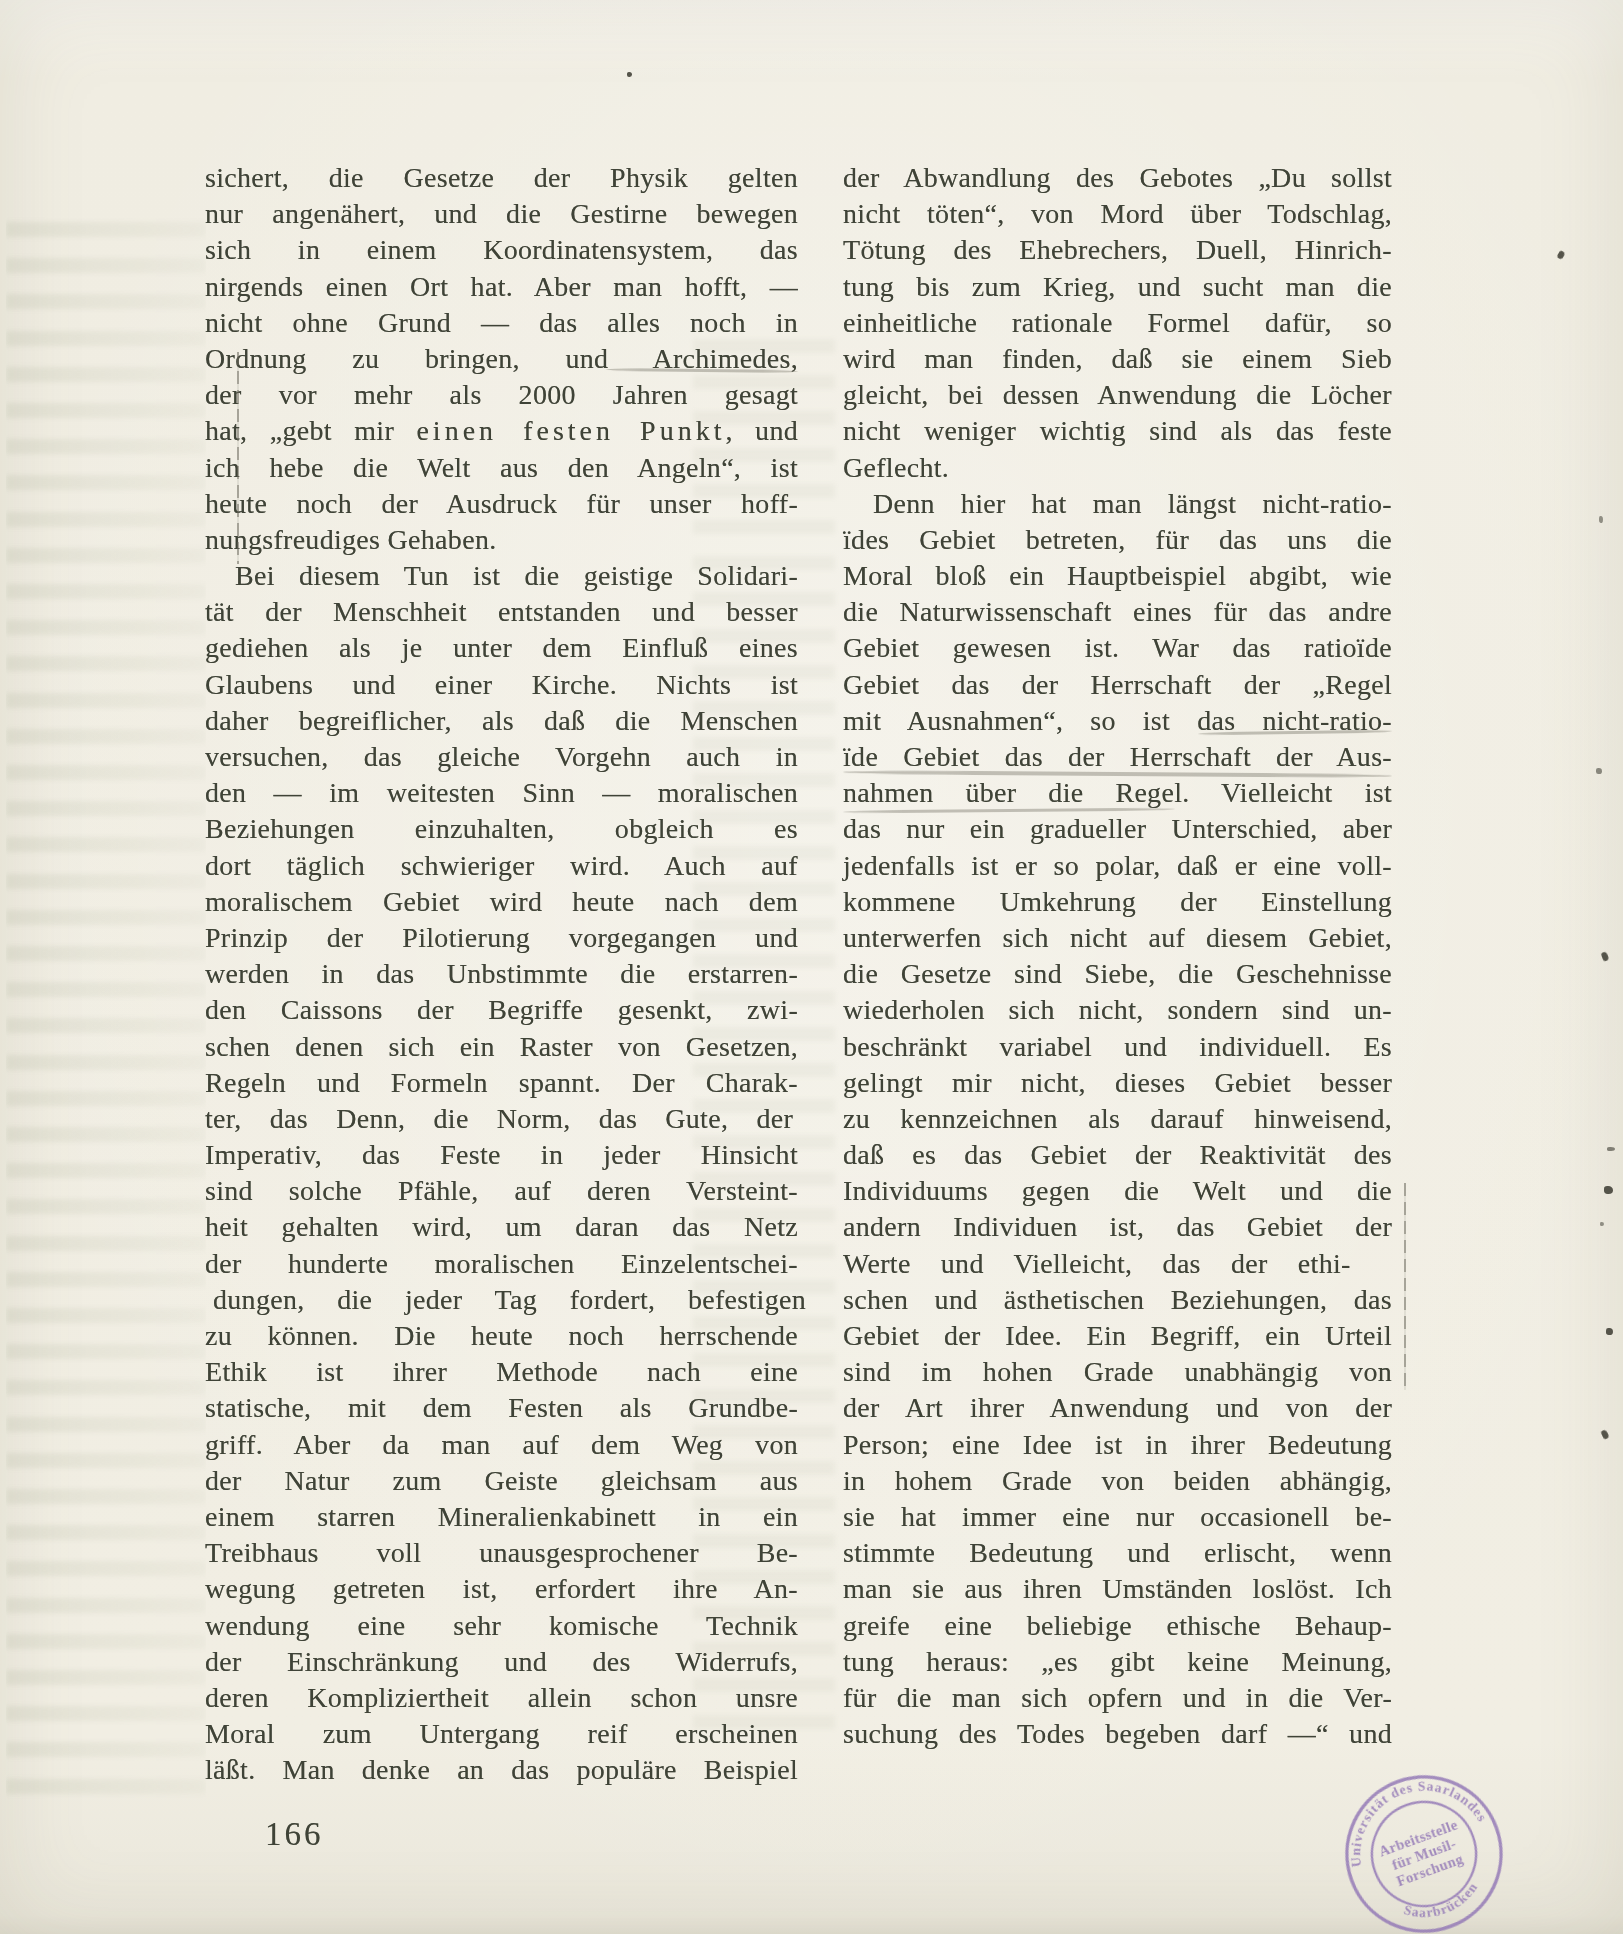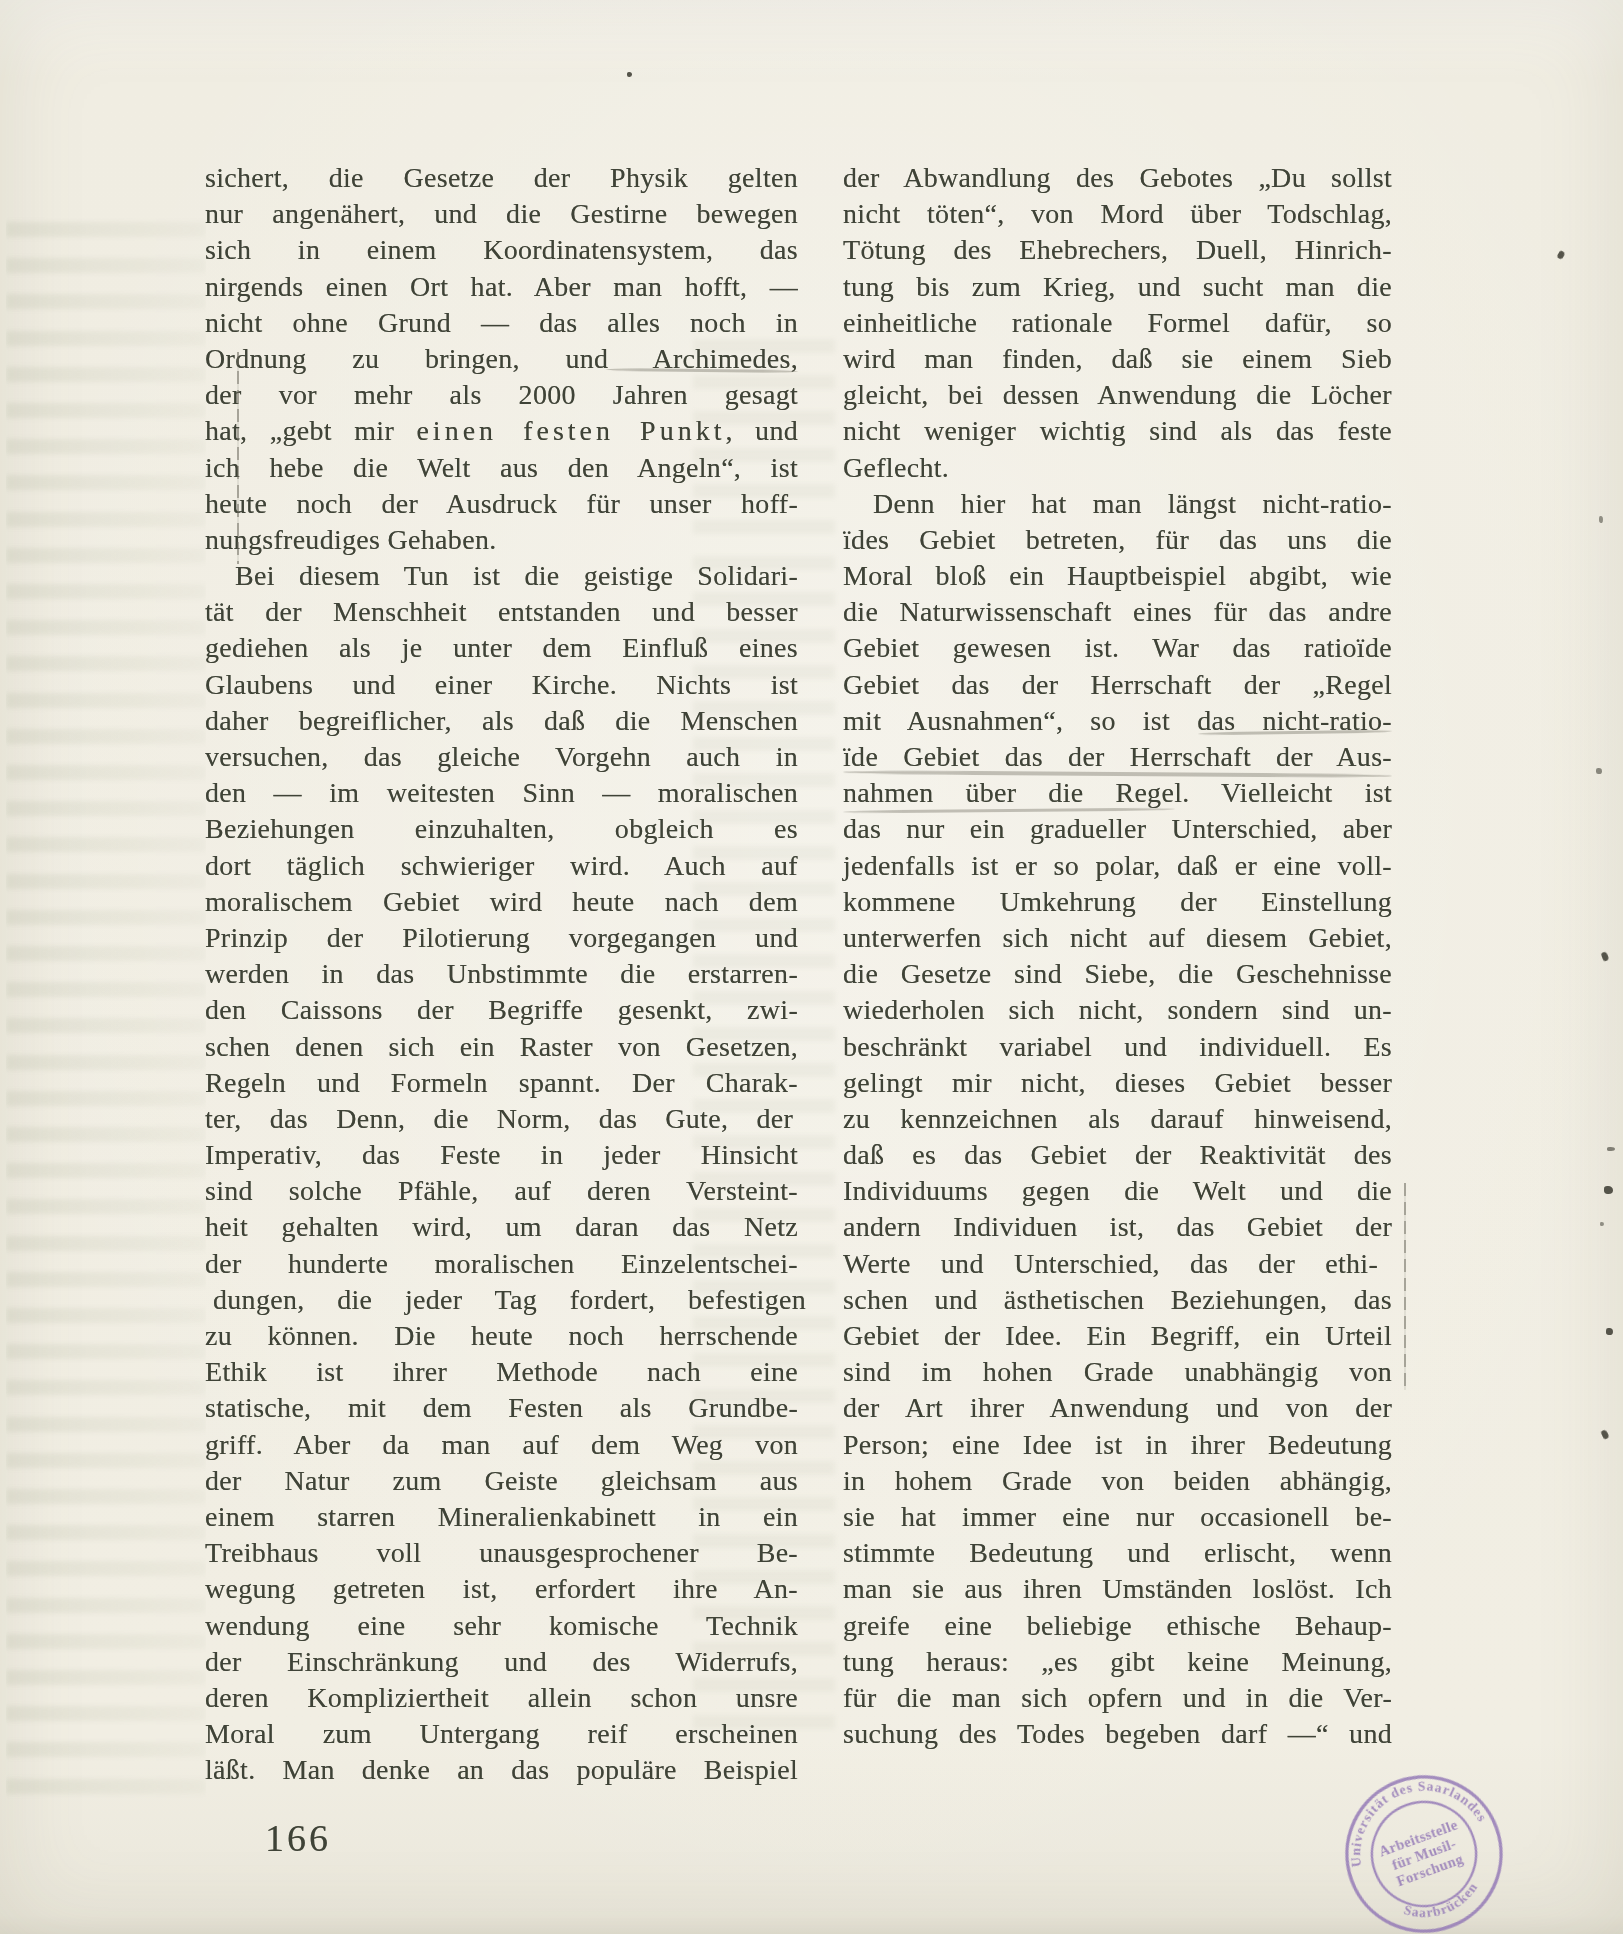--- a/index.html
+++ b/index.html
@@ -24,21 +24,21 @@
     font-size:28px;
     color:var(--ink,#3f4337);
     white-space:nowrap;
     letter-spacing:.3px;
     text-shadow:0 0 .5px rgba(60,64,52,.55);
   }
   .line.indent{padding-left:30px;}
   .sperr{letter-spacing:4px;}
   .page-number{
     position:absolute;left:265px;top:1816px;
-    font-size:38px;letter-spacing:3px;
+    font-size:33px;letter-spacing:3px;
     color:var(--ink,#4a4d40);
     text-shadow:0 0 .5px rgba(60,64,52,.5);
     font-family:Liberation Serif, serif;
   }
   
   .bleed{position:absolute;pointer-events:none;filter:blur(2.6px);}
   .bleed-left{
     left:6px;top:214px;width:200px;height:1600px;opacity:.42;
     background:repeating-linear-gradient(180deg,
       rgba(0,0,0,0) 0 8px, rgba(148,156,128,.38) 8px 23px, rgba(0,0,0,0) 23px 36.2px);
@@ -155,21 +155,21 @@
       <div class="line"><span class="lt" style="word-spacing: 36.88px;">kommene Umkehrung der Einstellung</span></div>
       <div class="line"><span class="lt" style="word-spacing: 13.73px;">unterwerfen sich nicht auf diesem Gebiet,</span></div>
       <div class="line"><span class="lt" style="word-spacing: 15.34px;">die Gesetze sind Siebe, die Geschehnisse</span></div>
       <div class="line"><span class="lt" style="word-spacing: 16.57px;">wiederholen sich nicht, sondern sind un-</span></div>
       <div class="line"><span class="lt" style="word-spacing: 24.88px;">beschränkt variabel und individuell. Es</span></div>
       <div class="line"><span class="lt" style="word-spacing: 21.93px;">gelingt mir nicht, dieses Gebiet besser</span></div>
       <div class="line"><span class="lt" style="word-spacing: 23.03px;">zu kennzeichnen als darauf hinweisend,</span></div>
       <div class="line"><span class="lt" style="word-spacing: 20.71px;">daß es das Gebiet der Reaktivität des</span></div>
       <div class="line"><span class="lt" style="word-spacing: 26.66px;">Individuums gegen die Welt und die</span></div>
       <div class="line"><span class="lt" style="word-spacing: 24.85px;">andern Individuen ist, das Gebiet der</span></div>
-      <div class="line"><span class="lt" style="word-spacing: 22.88px;">Werte und Unterschied, das der ethi-</span></div>
+      <div class="line"><span class="lt" style="word-spacing: 22.88px;">Werte und Vielleicht, das der ethi-</span></div>
       <div class="line"><span class="lt" style="word-spacing: 19.05px;">schen und ästhetischen Beziehungen, das</span></div>
       <div class="line"><span class="lt" style="word-spacing: 17.28px;">Gebiet der Idee. Ein Begriff, ein Urteil</span></div>
       <div class="line"><span class="lt" style="word-spacing: 23.62px;">sind im hohen Grade unabhängig von</span></div>
       <div class="line"><span class="lt" style="word-spacing: 19.51px;">der Art ihrer Anwendung und von der</span></div>
       <div class="line"><span class="lt" style="word-spacing: 15.63px;">Person; eine Idee ist in ihrer Bedeutung</span></div>
       <div class="line"><span class="lt" style="word-spacing: 22.17px;">in hohem Grade von beiden abhängig,</span></div>
       <div class="line"><span class="lt" style="word-spacing: 18.59px;">sie hat immer eine nur occasionell be-</span></div>
       <div class="line"><span class="lt" style="word-spacing: 26.65px;">stimmte Bedeutung und erlischt, wenn</span></div>
       <div class="line"><span class="lt" style="word-spacing: 12.9px;">man sie aus ihren Umständen loslöst. Ich</span></div>
       <div class="line"><span class="lt" style="word-spacing: 27.11px;">greife eine beliebige ethische Behaup-</span></div>

